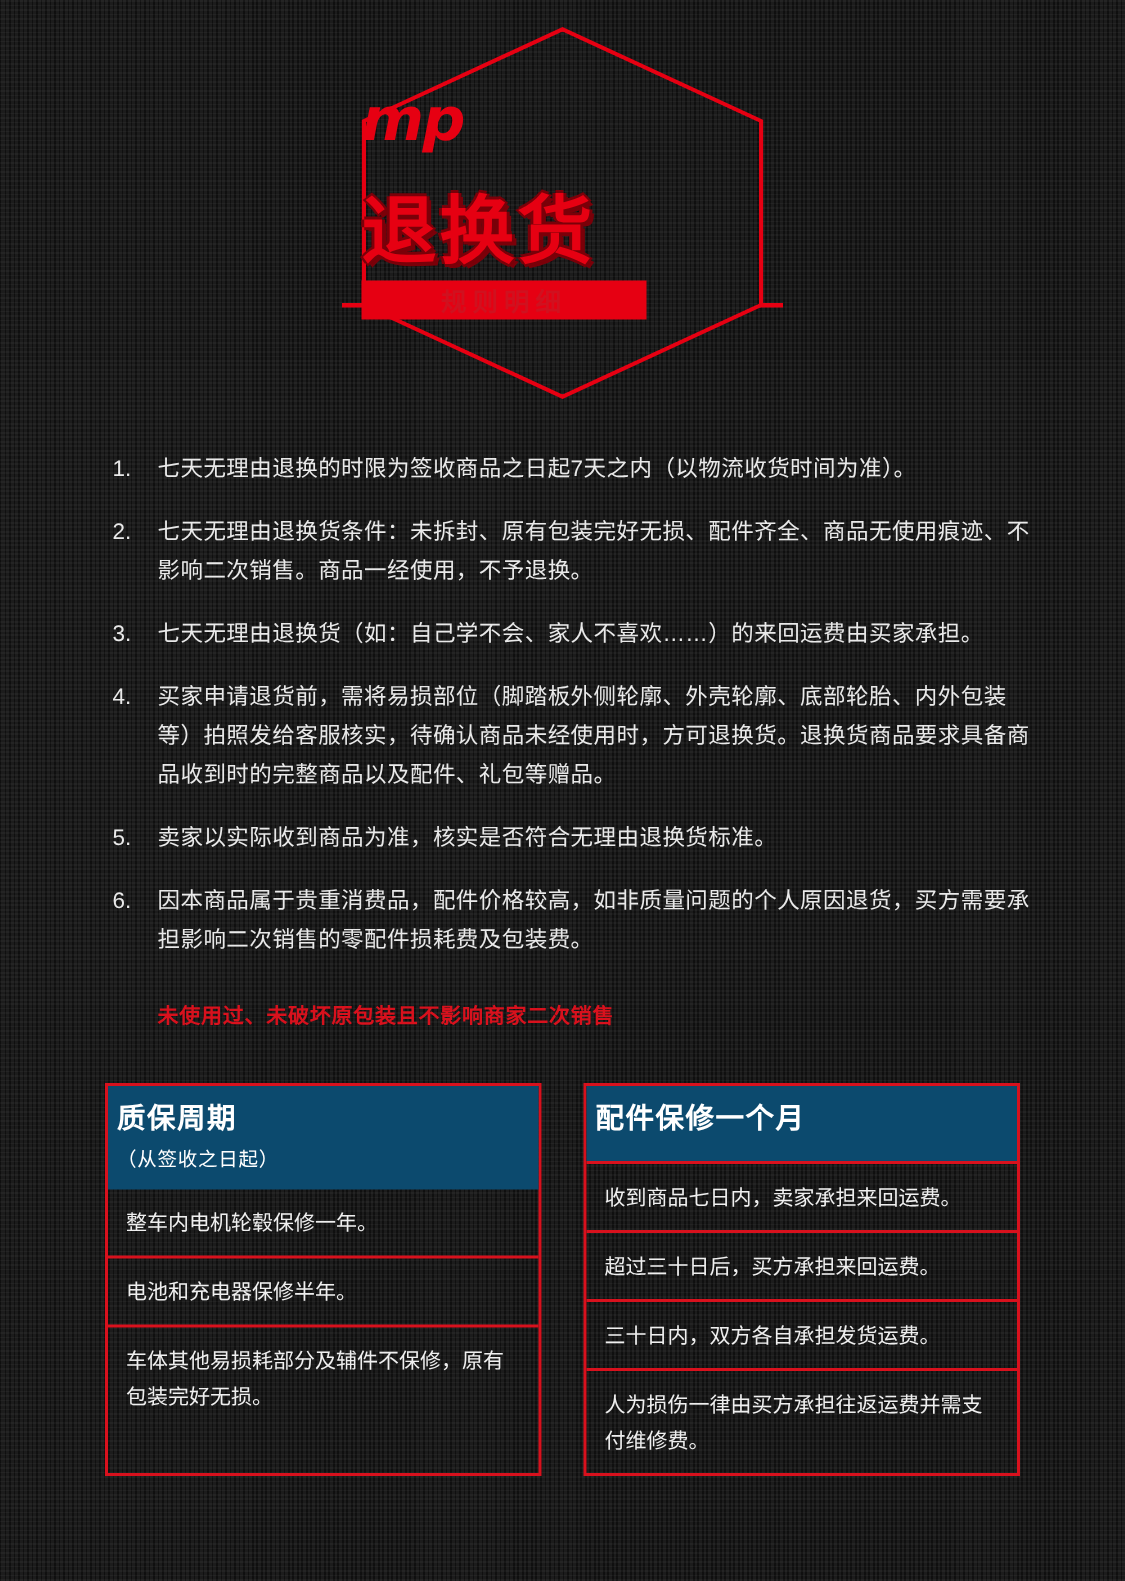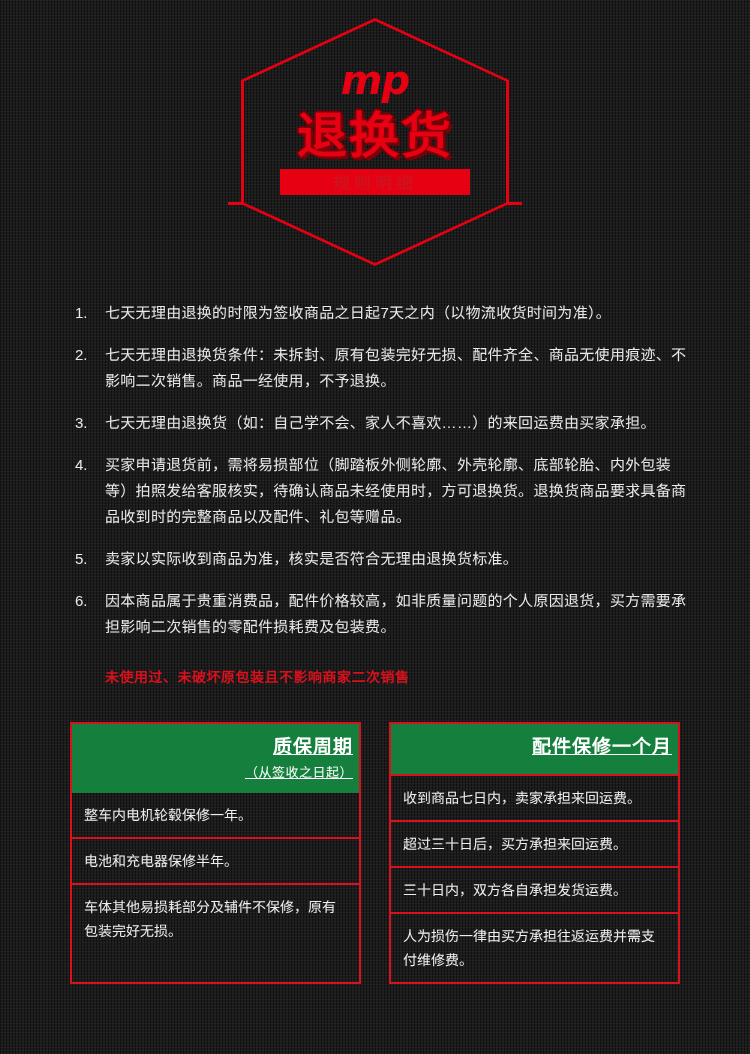--- a/index.html
+++ b/index.html
@@ -46,36 +46,35 @@
     background-image:
       repeating-linear-gradient(0deg, rgba(255,255,255,0.035) 0px, rgba(255,255,255,0.035) 1px, transparent 1px, transparent 3px),
       repeating-linear-gradient(90deg, rgba(0,0,0,0.45) 0px, rgba(0,0,0,0.45) 1px, transparent 1px, transparent 3px);
     clip-path: polygon(50% 0%, 100% 25%, 100% 75%, 50% 100%, 0% 75%, 0% 25%);
   }
   .hex-content {
     position: absolute;
     inset: 0;
     display: flex;
     flex-direction: column;
-    align-items: center;
     justify-content: flex-start;
     padding-top: 42px;
     box-sizing: border-box;
   }
   .brand-logo {
     font-family: "DejaVu Sans", sans-serif;
     font-weight: bold;
     font-style: italic;
     font-size: 40px;
     color: #e60012;
     letter-spacing: -1px;
     line-height: 1;
   }
   .badge-title {
-    margin-top: 10px;
+    margin-top: 28px;
     font-size: 50px;
     font-weight: bold;
     color: #e60012;
     letter-spacing: 2px;
     line-height: 1.05;
     text-shadow:
        2px 0 0 #7a0009,
       -2px 0 0 #7a0009,
        0 2px 0 #7a0009,
        0 -2px 0 #7a0009,
@@ -156,25 +155,24 @@
     display: flex;
     gap: 28px;
     margin: 36px 70px 0 70px;
   }
   .table-card {
     flex: 1;
     border: 2px solid #d8111d;
     box-sizing: border-box;
   }
   .table-head {
-    background: #15803d;
+    background: #0c4a6e;
     color: #fff;
-    text-align: right;
+    text-align: left;
     padding: 12px 6px 12px 6px;
-    text-decoration: underline;
   }
   .table-head .t-main {
     font-size: 19px;
     font-weight: bold;
     letter-spacing: 1px;
     line-height: 1.2;
   }
   .table-head .t-sub {
     font-size: 13px;
     margin-top: 3px;

